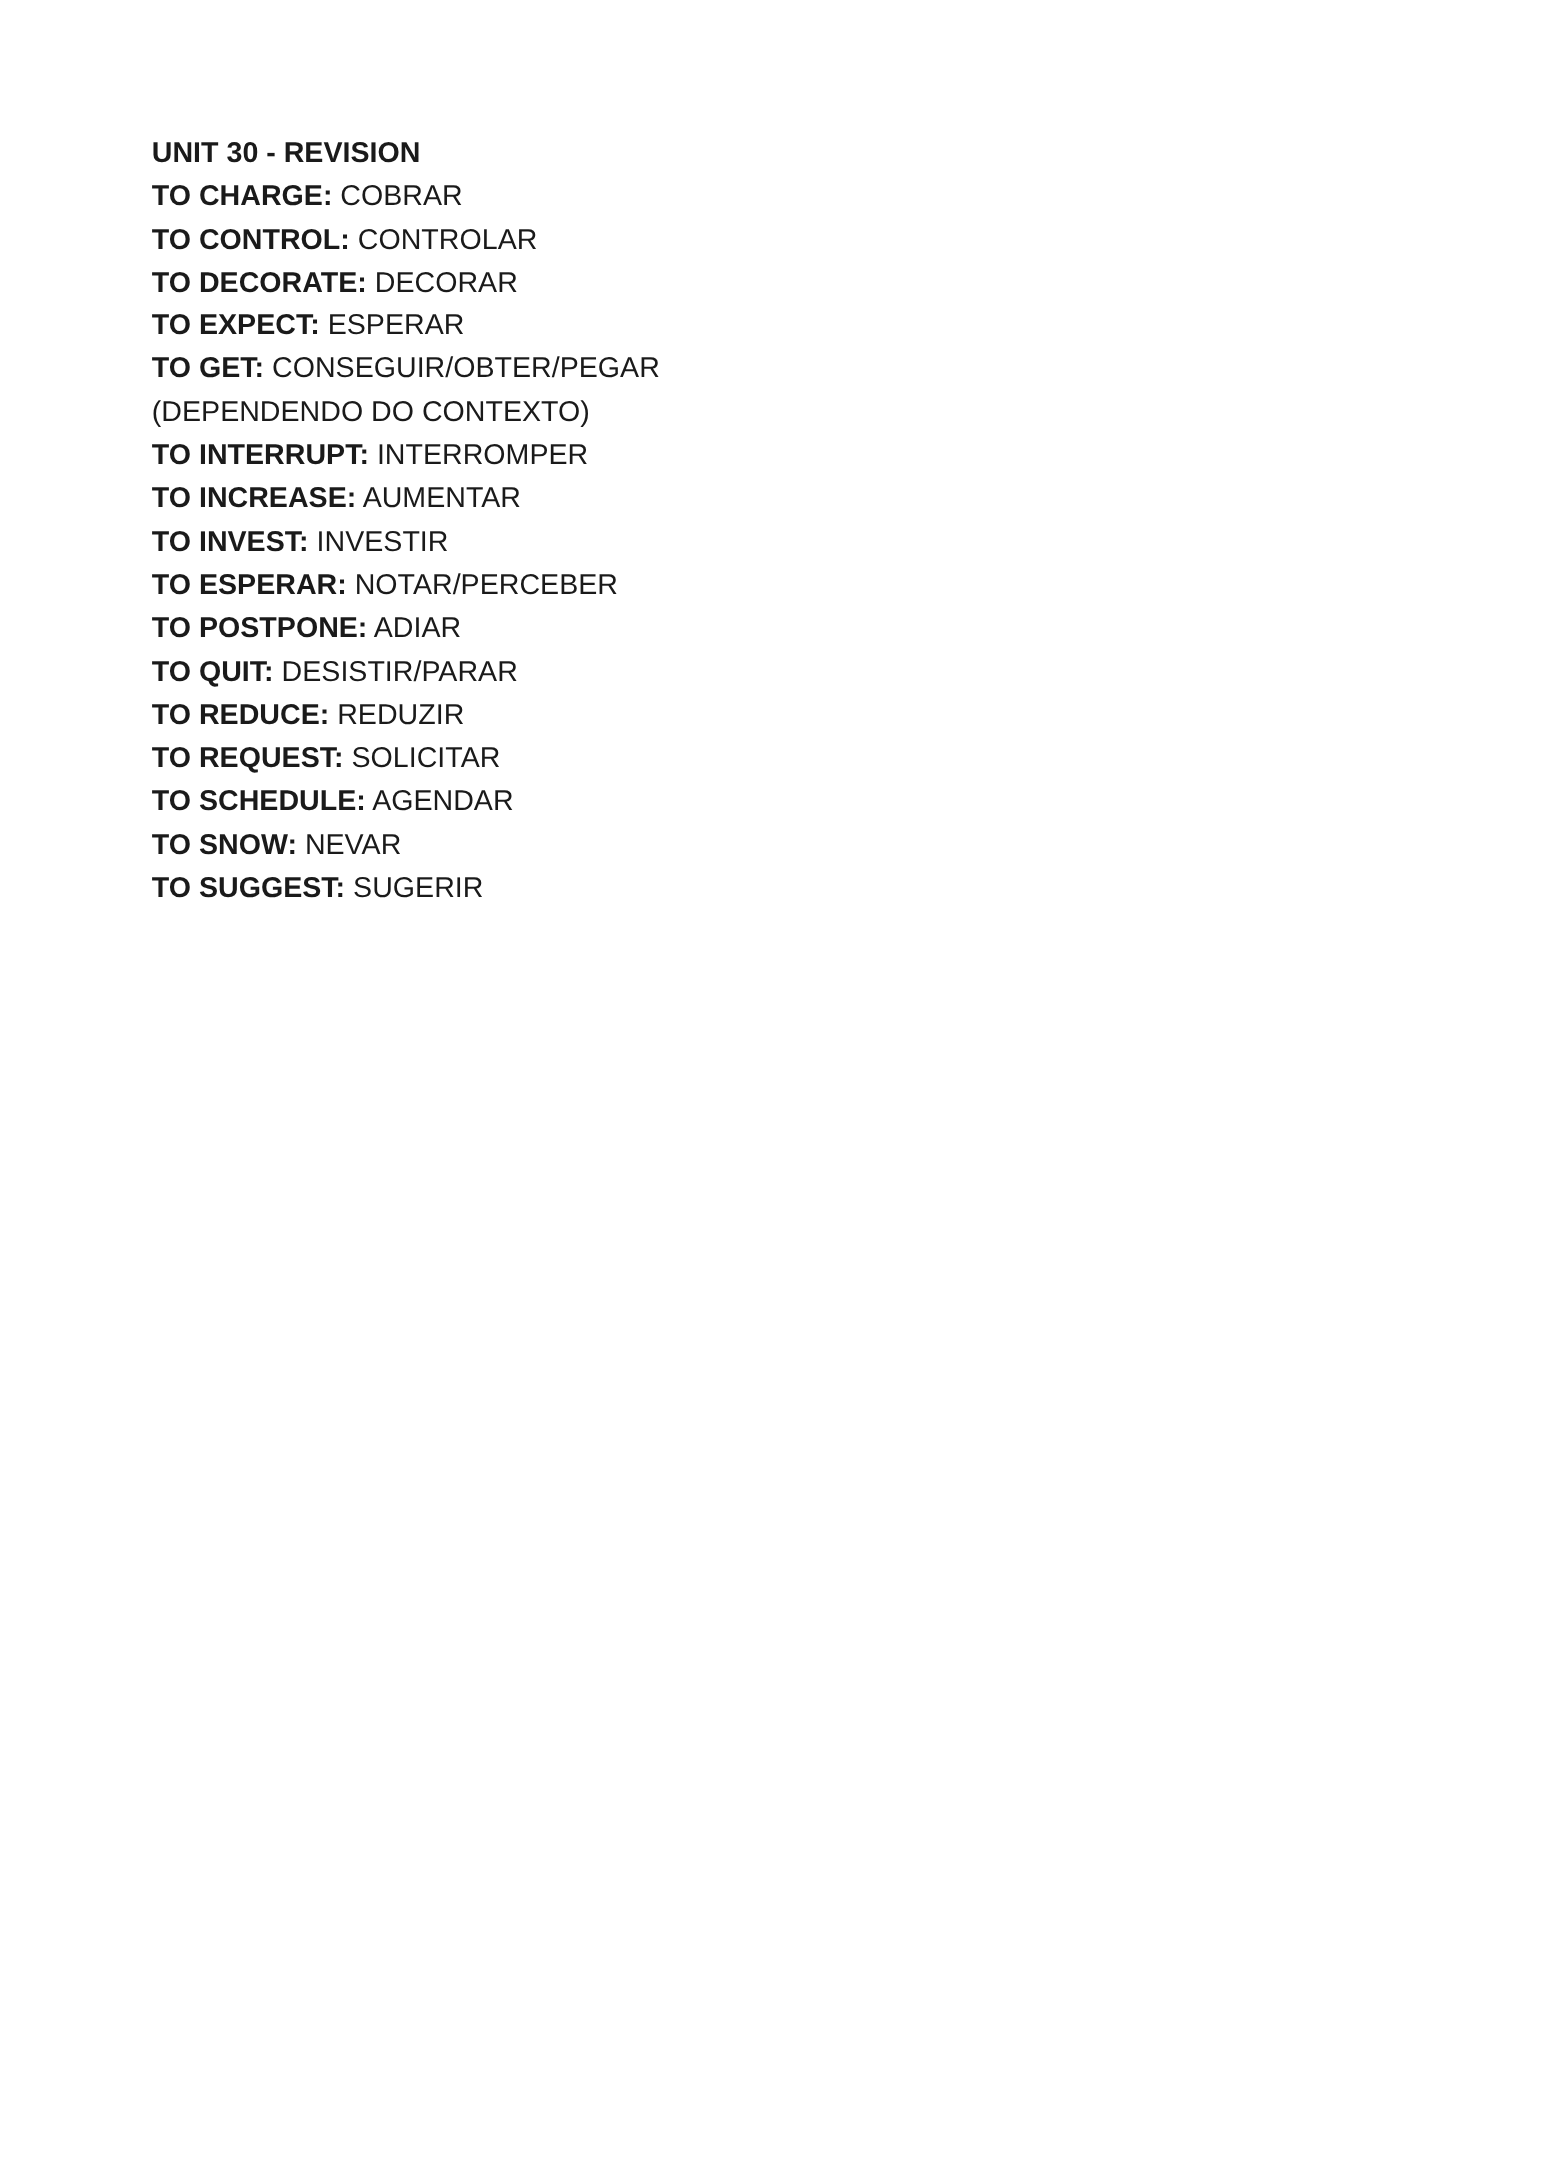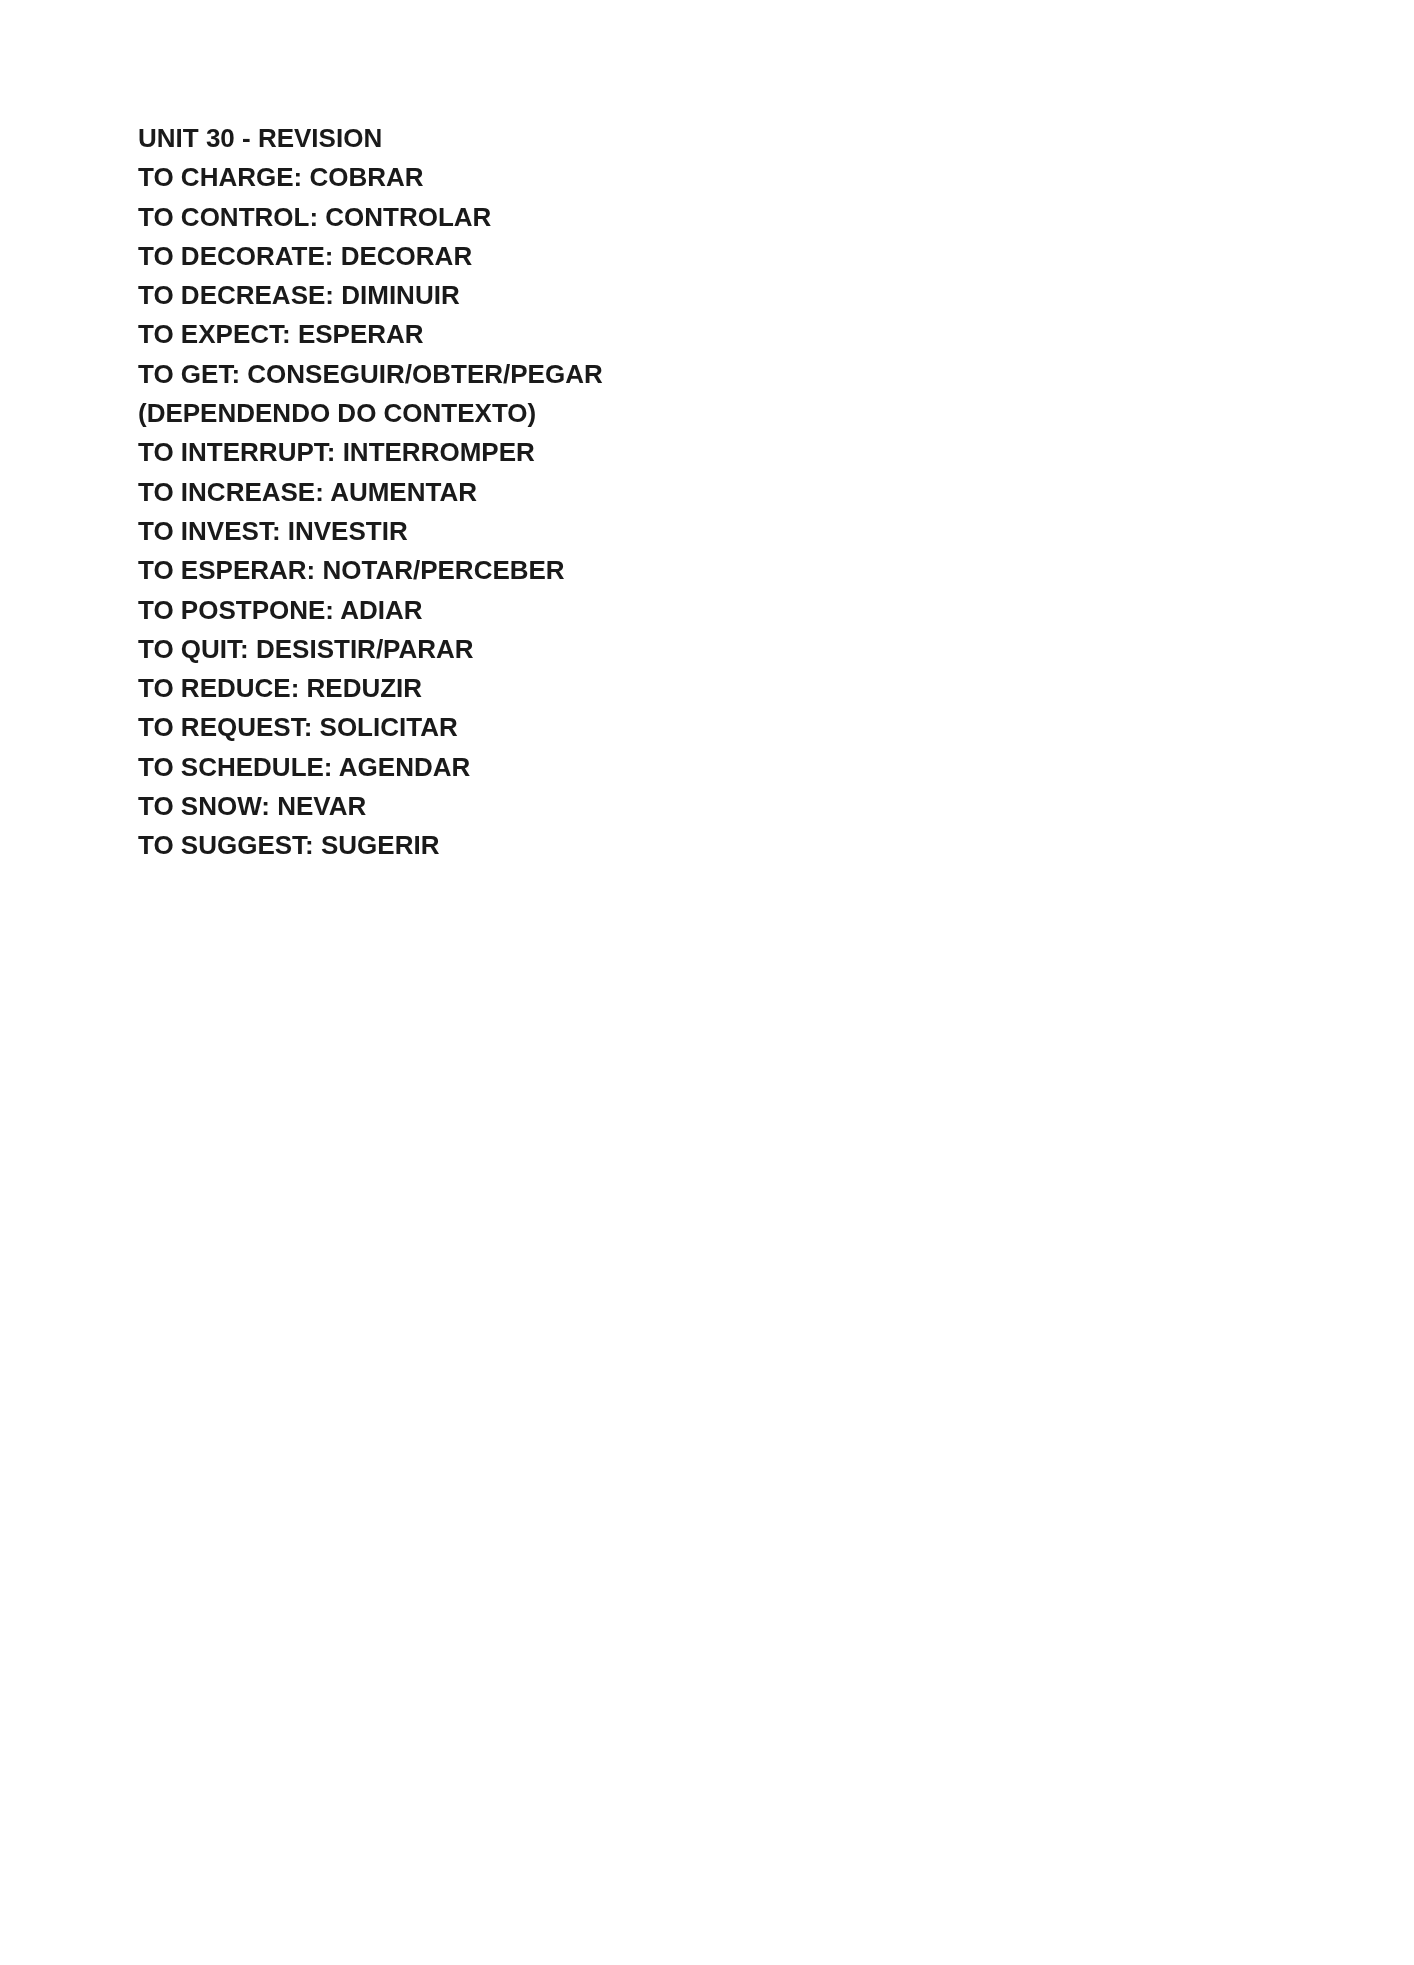--- a/index.html
+++ b/index.html
@@ -26,35 +26,34 @@
   }
   .line {
     margin: 0;
     padding: 0;
   }
   .doc-title,
   .term {
     font-weight: 700;
   }
   .trans {
-    font-weight: 700;
+    font-weight: 400;
   }
 </style>
 </head>
 <body>
 
 <div class="page">
   <div class="doc-text">
 
     <p class="line doc-title">UNIT 30 - REVISION</p>
 
     <p class="line"><span class="term">TO CHARGE:</span><span class="trans"> COBRAR</span></p>
     <p class="line"><span class="term">TO CONTROL:</span><span class="trans"> CONTROLAR</span></p>
     <p class="line"><span class="term">TO DECORATE:</span><span class="trans"> DECORAR</span></p>
-    <p class="line"><span class="term">TO DECREASE:</span><span class="trans"> DIMINUIR</span></p>
     <p class="line"><span class="term">TO EXPECT:</span><span class="trans"> ESPERAR</span></p>
     <p class="line"><span class="term">TO GET:</span><span class="trans"> CONSEGUIR/OBTER/PEGAR</span></p>
     <p class="line"><span class="term"></span><span class="trans">(DEPENDENDO DO CONTEXTO)</span></p>
     <p class="line"><span class="term">TO INTERRUPT:</span><span class="trans"> INTERROMPER</span></p>
     <p class="line"><span class="term">TO INCREASE:</span><span class="trans"> AUMENTAR</span></p>
     <p class="line"><span class="term">TO INVEST:</span><span class="trans"> INVESTIR</span></p>
     <p class="line"><span class="term">TO ESPERAR:</span><span class="trans"> NOTAR/PERCEBER</span></p>
     <p class="line"><span class="term">TO POSTPONE:</span><span class="trans"> ADIAR</span></p>
     <p class="line"><span class="term">TO QUIT:</span><span class="trans"> DESISTIR/PARAR</span></p>
     <p class="line"><span class="term">TO REDUCE:</span><span class="trans"> REDUZIR</span></p>

